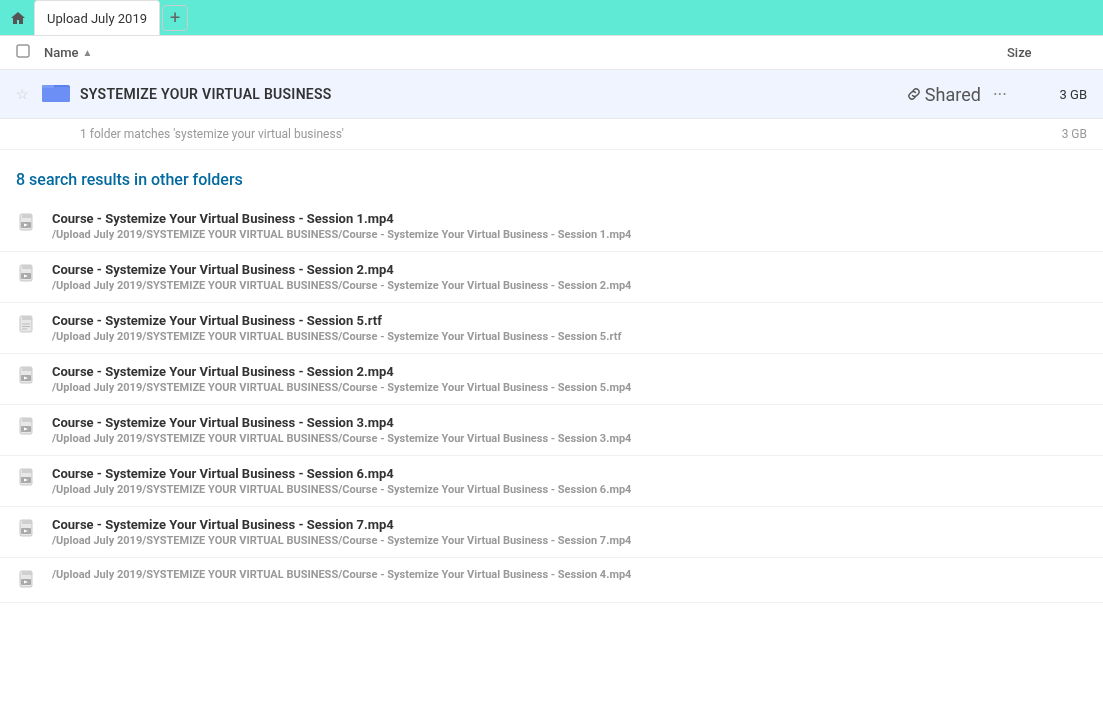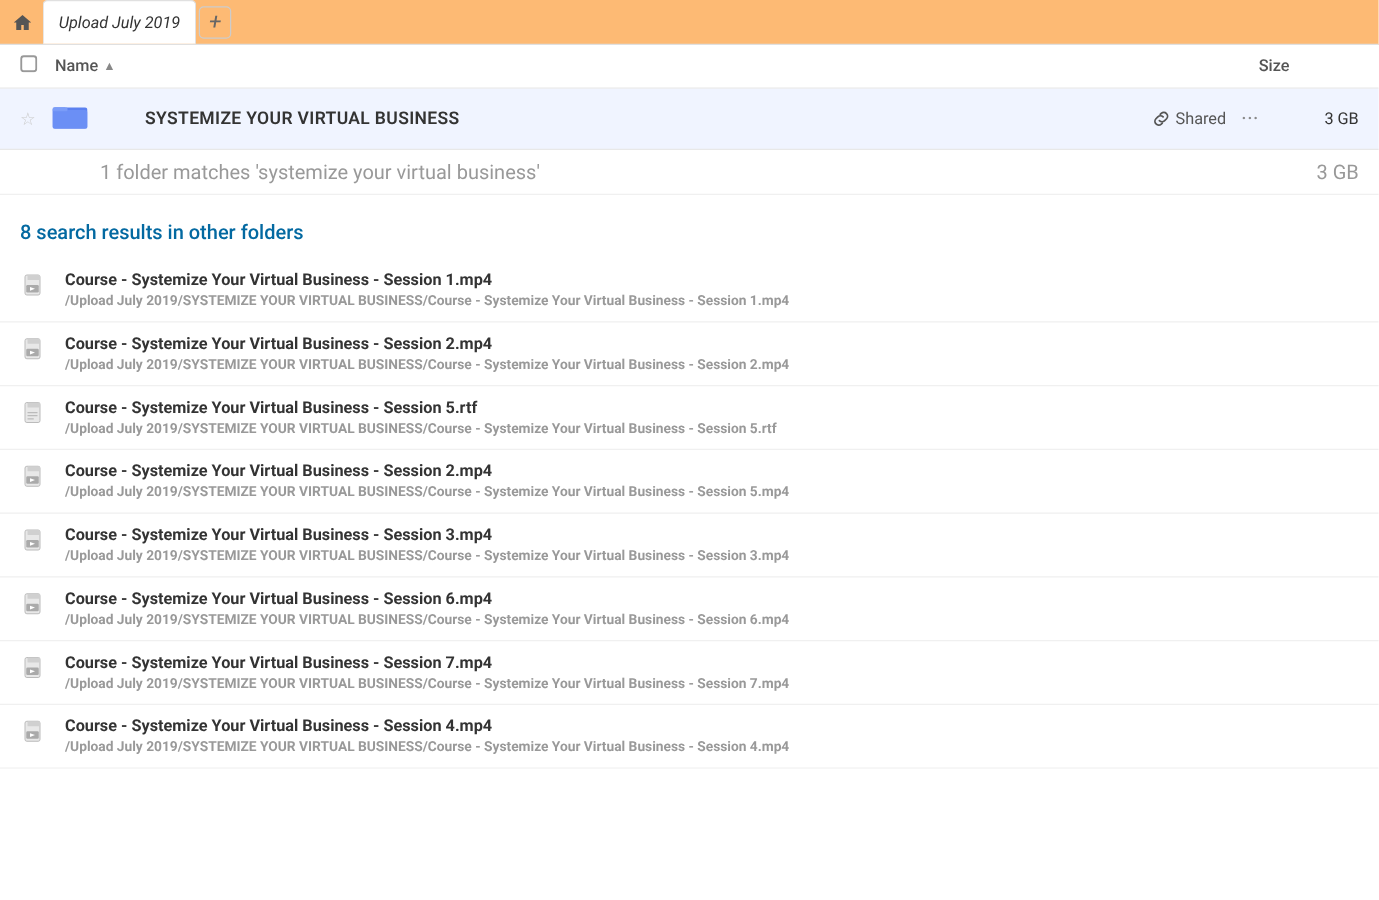--- a/index.html
+++ b/index.html
@@ -5,22 +5,21 @@
     * { box-sizing: border-box; margin: 0; padding: 0; }
     body { font-family: -apple-system, BlinkMacSystemFont, 'Segoe UI', Roboto, sans-serif; background: #fff; color: #333; font-size: 14px; }
 
     
     .tab-bar {
       display: flex;
       align-items: center;
       border-bottom: 1px solid #e0e0e0;
       height: 36px;
       padding: 0 8px;
-      background: #fdba74;
-      font-style: italic;
+      background: #5eead4;
     }
     .home-icon {
       width: 20px; height: 20px; cursor: pointer; display: flex; align-items: center; justify-content: center; margin-right: 6px;
     }
     .tab {
       display: flex; align-items: center; height: 100%;
       background: #fff; border: 1px solid #e0e0e0; border-bottom: none;
       padding: 0 12px; font-size: 13px; color: #333; cursor: pointer;
       margin-right: 2px; border-radius: 4px 4px 0 0;
     }
@@ -46,31 +45,31 @@
     
     .folder-row {
       display: flex; align-items: center;
       padding: 10px 16px;
       background: #f0f4ff;
       border-bottom: 1px solid #e8e8e8;
       cursor: pointer;
     }
     .star-icon { width: 20px; color: #ccc; font-size: 14px; margin-right: 6px; cursor: pointer; }
     .folder-icon-wrap { width: 28px; height: 28px; margin-right: 10px; }
-    .folder-name { flex: 1; font-weight: 600; font-size: 14px; color: #333; letter-spacing: 0.02em; margin-left: 36px; }
+    .folder-name { flex: 1; font-weight: 600; font-size: 14px; color: #333; letter-spacing: 0.02em; }
     .folder-actions { display: flex; align-items: center; gap: 12px; }
-    .shared-badge { display: flex; align-items: center; gap: 4px; color: #555; font-size: 13px; }
+    .shared-badge { display: flex; align-items: center; gap: 4px; color: #555; font-size: 18px; }
     .more-icon { color: #888; font-size: 18px; cursor: pointer; }
     .folder-size { width: 80px; text-align: right; font-size: 13px; color: #333; }
 
     
     .match-info {
       display: flex; justify-content: space-between;
       padding: 8px 16px 8px 80px;
-      color: #999; font-size: 16px;
+      color: #999; font-size: 12px;
       border-bottom: 1px solid #f0f0f0;
     }
 
     
     .section-header {
       padding: 20px 16px 12px 16px;
       font-size: 16px; font-weight: 500; color: #0369a1;
     }
 
     
@@ -253,17 +252,16 @@
     <div class="result-item">
       <div class="result-icon">
         <svg width="20" height="20" viewBox="0 0 20 20" fill="none" xmlns="http://www.w3.org/2000/svg">
         <rect x="2" y="1" width="12" height="16" rx="1.5" fill="#e8e8e8" stroke="#bbb" stroke-width="0.8"></rect>
         <rect x="4" y="1" width="10" height="4" rx="0.5" fill="#d0d0d0"></rect>
         <rect x="3" y="9" width="10" height="6" rx="1" fill="#aaa"></rect>
         <polygon points="6,10.5 6,13.5 10,12" fill="white"></polygon>
       </svg>
       </div>
       <div class="result-info">
-        <div class="result-name">Course - Systemize Your Virtual Business - Session 4.mp4</div>
         <div class="result-path">/Upload July 2019/SYSTEMIZE YOUR VIRTUAL BUSINESS/Course - Systemize Your Virtual Business - Session 4.mp4</div>
       </div>
     </div>
   </div>
 
 </body></html>

